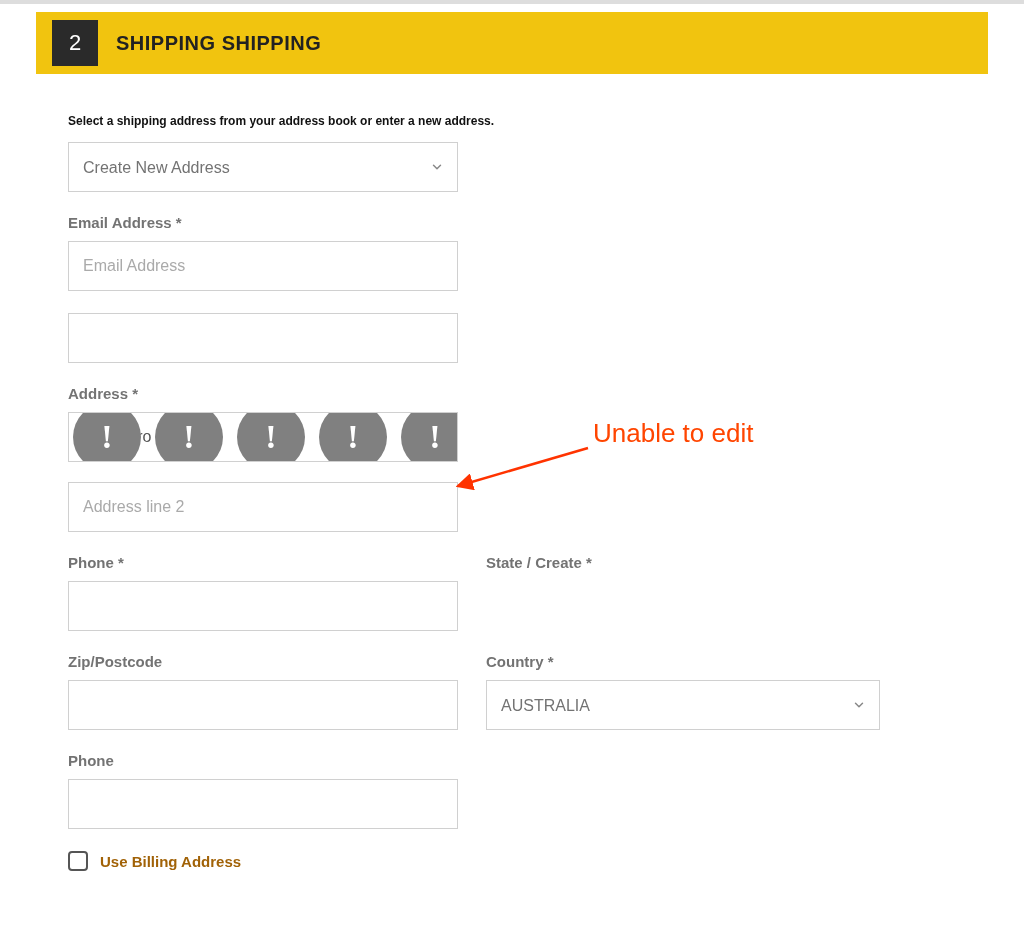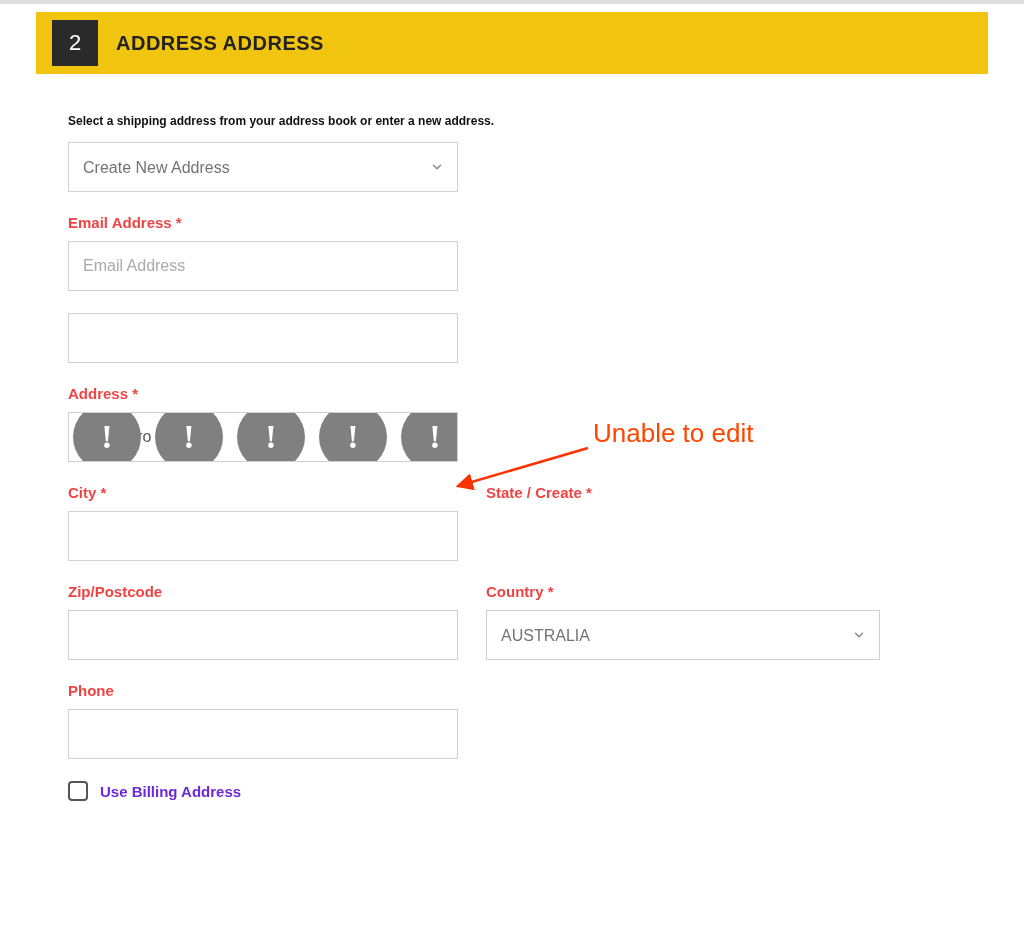--- a/index.html
+++ b/index.html
@@ -48,21 +48,21 @@
       font-weight: 700;
       color: #111;
       margin-bottom: 14px;
     }
     .field-group {
       margin-bottom: 22px;
     }
     .label {
       font-size: 15px;
       font-weight: 700;
-      color: #ef4444;
+      color: #737373;
       display: block;
       margin-bottom: 10px;
     }
     .input, .select {
       width: 390px;
       height: 50px;
       border: 1px solid #d0d0d0;
       font-size: 16px;
       padding: 0 14px;
       color: #b91c1c;
@@ -147,41 +147,41 @@
       width: 20px;
       height: 20px;
       border: 2px solid #555;
       border-radius: 4px;
       background: #fff;
       cursor: pointer;
     }
     .checkbox-label {
       font-size: 15px;
       font-weight: 700;
-      color: #6d28d9;
+      color: #a16207;
     }
     .annotation {
       position: absolute;
       color: #ff4500;
       font-size: 26px;
       font-weight: 400;
     }
     .arrow {
       position: absolute;
       pointer-events: none;
     }
   </style>
 </head>
 <body>
 
 <div class="top-bar"></div>
 
 <div class="header">
   <div class="step-number">2</div>
-  <div class="header-title">ADDRESS ADDRESS</div>
+  <div class="header-title">SHIPPING SHIPPING</div>
 </div>
 
 <div class="form-area">
 
   <div class="instruction">Select a shipping address from your address book or enter a new address.</div>
 
   <div class="field-group">
     <div class="select-wrapper">
       <select class="select">
         <option>Create New Address</option>
@@ -209,26 +209,27 @@
       <span class="overlay-text">  Se    ng    yro</span>
       <div class="bubble-row">
         <div class="bubble">!</div>
         <div class="bubble">!</div>
         <div class="bubble">!</div>
         <div class="bubble">!</div>
         <div class="bubble">!</div>
 
       </div>
     </div>
+    <input class="input" placeholder="Address line 2" style="">
   </div>
 
   <div class="two-col">
     <div class="col">
       <div class="field-group">
-        <label class="label">City *</label>
+        <label class="label">Phone *</label>
         <input class="input" style="">
       </div>
     </div>
     <div class="col">
       <div class="field-group">
         <label class="label">State / Create *</label>
       </div>
     </div>
   </div>
 

